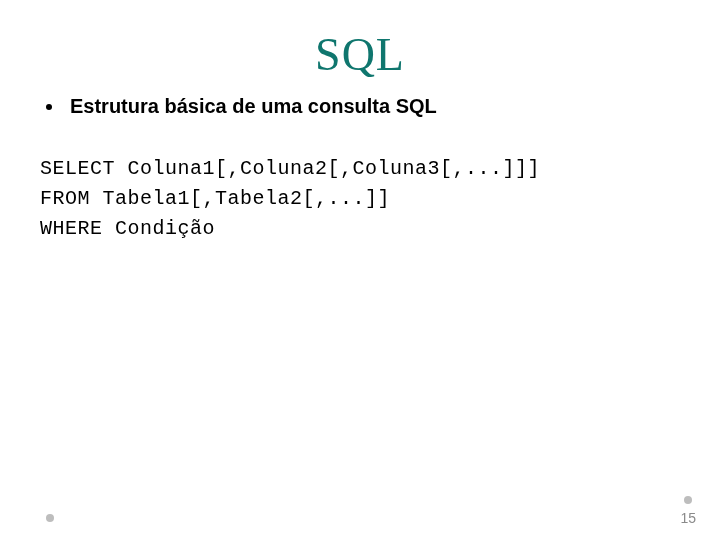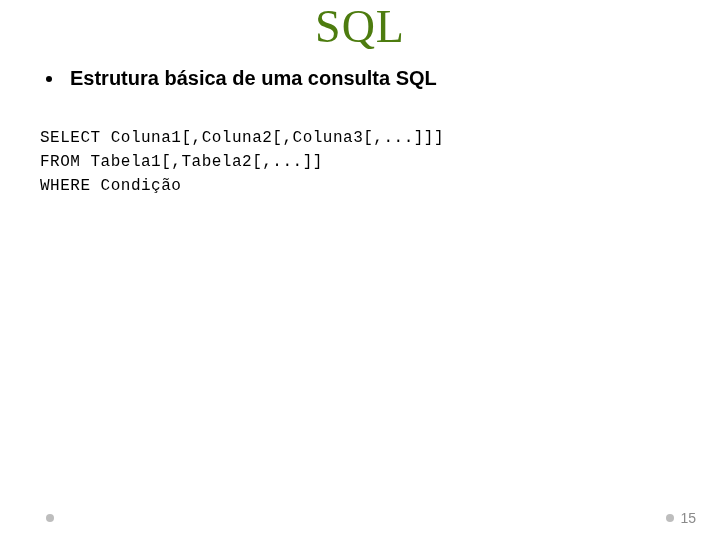--- a/index.html
+++ b/index.html
@@ -16,23 +16,24 @@
   .slide {
     width: 720px;
     height: 540px;
     position: relative;
     box-sizing: border-box;
   }
   .title {
     font-family: Georgia, 'Times New Roman', serif;
     font-size: 46px;
     font-weight: 400;
-    color: #4d7c0f;
+    color: #0f766e;
     text-align: center;
     margin: 0;
+    padding-top: 28px;
     letter-spacing: 1px;
   }
   .body {
     padding: 14px 40px 0 40px;
   }
   .bullet-row {
     display: flex;
     align-items: flex-start;
     font-size: 20px;
     font-weight: 700;
@@ -43,33 +44,34 @@
     height: 6px;
     background: #000;
     border-radius: 50%;
     margin-top: 9px;
     margin-left: 6px;
     margin-right: 18px;
     flex-shrink: 0;
   }
   .code-block {
     font-family: "Courier New", Courier, monospace;
-    font-size: 16px;
+    font-size: 20px;
     line-height: 1.5;
     white-space: pre;
     font-weight: 400;
     letter-spacing: 0.5px;
   }
   .footer {
     position: absolute;
     bottom: 14px;
     right: 24px;
     display: flex;
     align-items: center;
     gap: 6px;
+    flex-direction: column;
   }
   .footer-dot {
     width: 8px;
     height: 8px;
     background: #bdbdbd;
     border-radius: 50%;
   }
   .footer-num {
     font-size: 14px;
     color: #8a8a8a;

